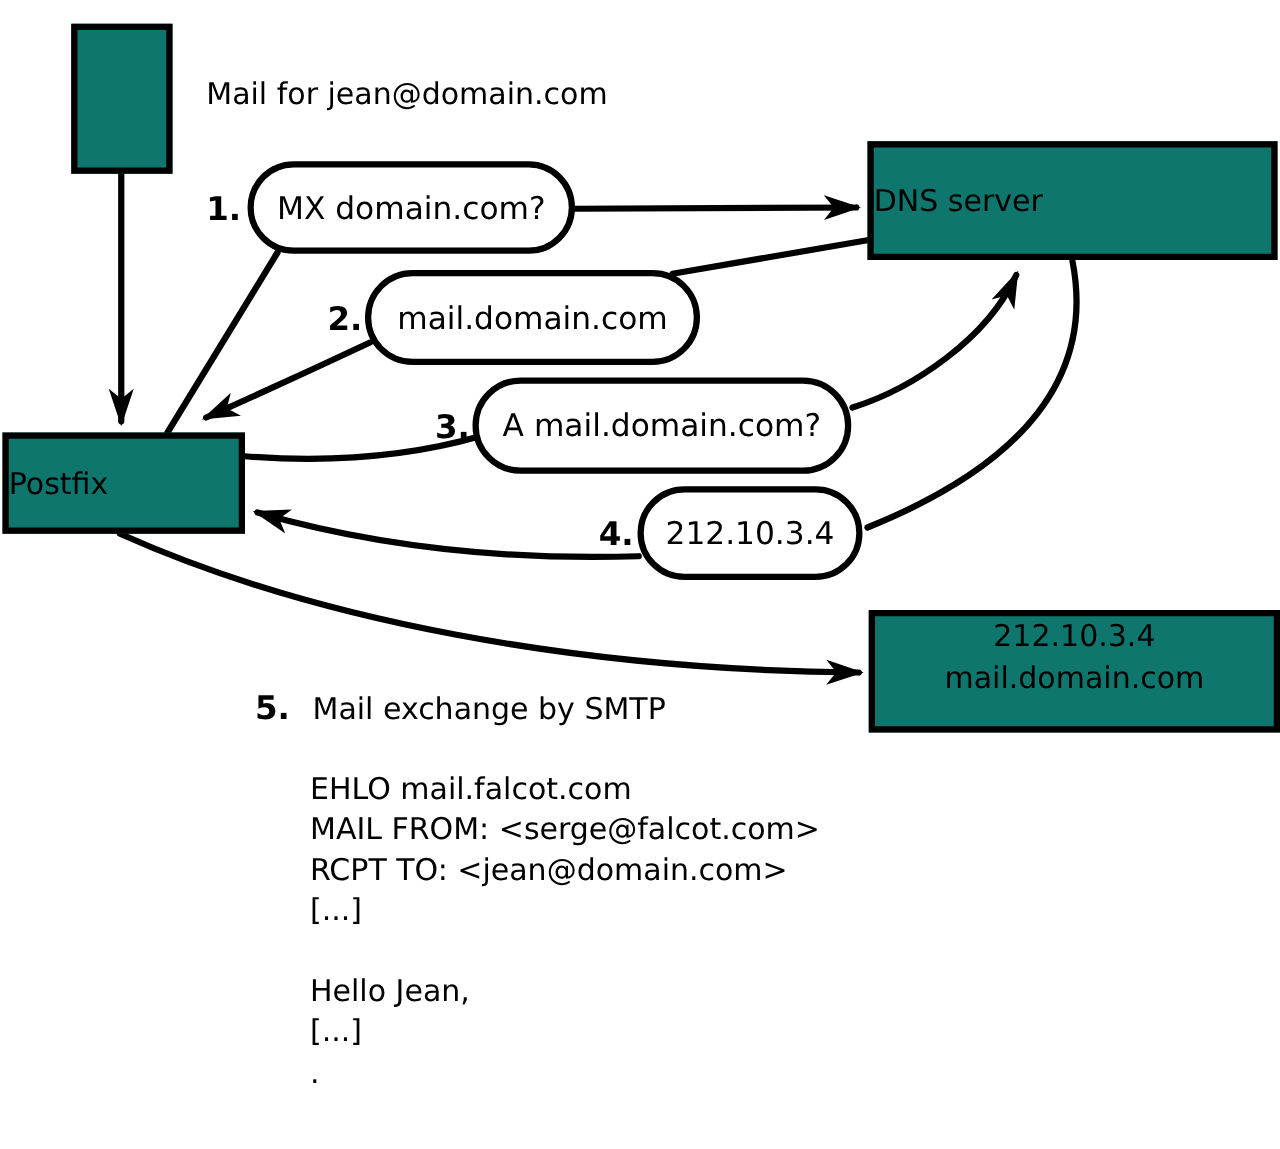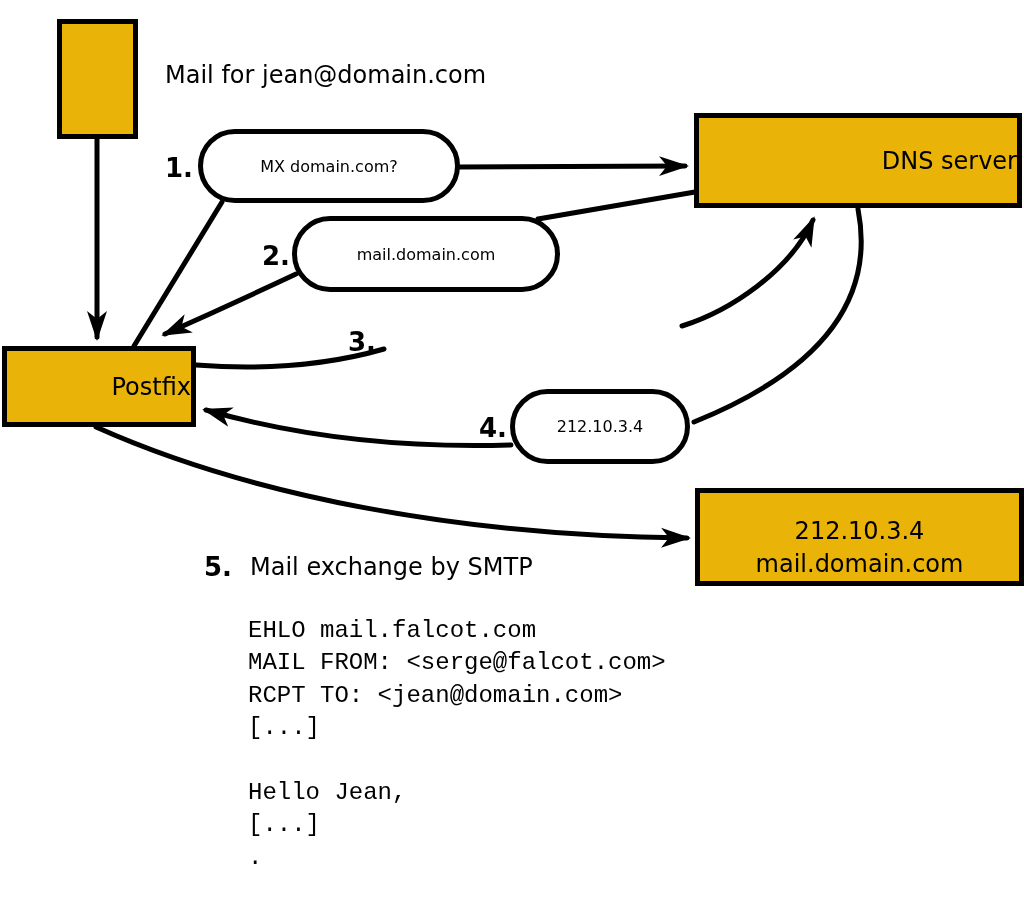--- a/index.html
+++ b/index.html
@@ -6,38 +6,38 @@
   #canvas {
     position:relative; width:1024px; height:919px;
     background:#ffffff; overflow:hidden;
     font-family:"DejaVu Sans","Liberation Sans",sans-serif;
     color:#000;
     margin-top:16px;
   }
   #connectors { position:absolute; left:0; top:0; width:1024px; height:919px; }
 
   .box {
-    position:absolute; background:#eab308; border:5px solid #000;
-    display:flex; align-items:center; justify-content:flex-end;
+    position:absolute; background:#0f766e; border:5px solid #000;
+    display:flex; align-items:center; justify-content:flex-start;
     box-sizing:border-box; text-align:center;
   }
   .pill {
     position:absolute; background:#fff; border:5px solid #000;
     border-radius:40px; display:flex; align-items:center; justify-content:center;
     box-sizing:border-box; white-space:nowrap;
   }
   .node-label { font-size:24px; }
-  .pill-label { font-size:16px; }
+  .pill-label { font-size:25px; }
   .step-num { position:absolute; font-size:26px; font-weight:bold; }
   .free-label { position:absolute; font-size:24px; white-space:nowrap; }
 
   .two-line { flex-direction:column; line-height:33px; font-size:24px; }
 
   .smtp-block { position:absolute; left:248px; top:599px; }
-  .smtp-line { font-size:24px; height:32.4px; line-height:32.4px; white-space:pre;font-family:Liberation Mono, monospace; }
+  .smtp-line { font-size:24px; height:32.4px; line-height:32.4px; white-space:pre; }
 </style>
 </head>
 <body>
 
 <div id="canvas">
 
   <svg id="connectors" viewBox="0 0 1024 919" xmlns="http://www.w3.org/2000/svg">
     <defs>
       <marker id="arrow" viewBox="0 0 30 22" refX="26" refY="11" markerWidth="30" markerHeight="22" markerUnits="userSpaceOnUse" orient="auto">
         <polygon points="0,1 30,11 0,21 8,11" fill="#000"></polygon>
@@ -77,20 +77,23 @@
   <div class="pill" style="left:198px; top:113px; width:262px; height:74px;">
     <span class="pill-label">MX domain.com?</span>
   </div>
   <div class="step-num" style="left:165px; top:137px;">1.</div>
 
   <div class="pill" style="left:292px; top:200px; width:268px; height:76px;">
     <span class="pill-label">mail.domain.com</span>
   </div>
   <div class="step-num" style="left:262px; top:225px;">2.</div>
 
+  <div class="pill" style="left:378px; top:286px; width:303px; height:77px;">
+    <span class="pill-label">A mail.domain.com?</span>
+  </div>
   <div class="step-num" style="left:348px; top:311px;">3.</div>
 
   <div class="pill" style="left:510px; top:373px; width:180px; height:75px;">
     <span class="pill-label">212.10.3.4</span>
   </div>
   <div class="step-num" style="left:479px; top:397px;">4.</div>
 
   <div class="step-num" style="left:204px; top:536px;">5.</div>
   <div class="free-label" style="left:250px; top:537px;">Mail exchange by SMTP</div>
 

